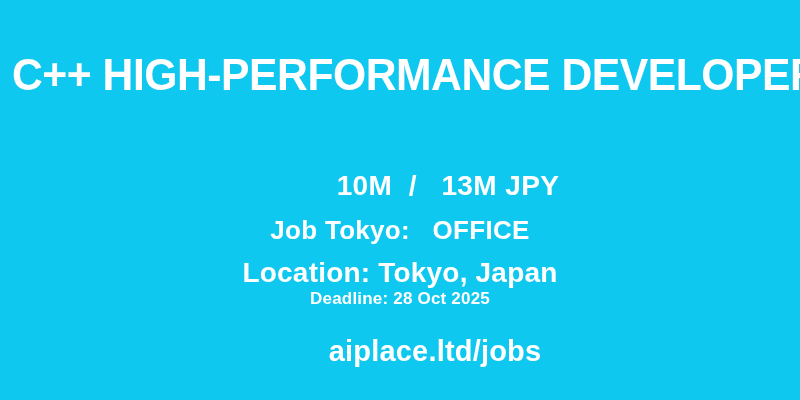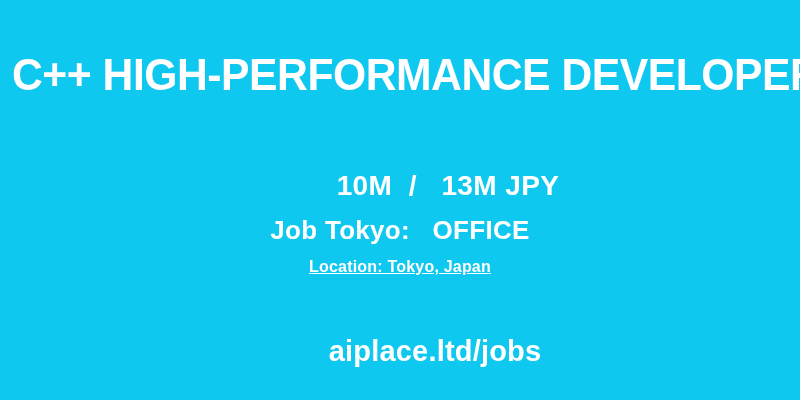--- a/index.html
+++ b/index.html
@@ -44,23 +44,22 @@
     letter-spacing: 0.4px;
     margin-left: 48px;
   }
   #job-type {
     top: 217px;
     font-size: 26px;
     letter-spacing: 0.3px;
   }
   #location {
     top: 259px;
-    font-size: 16px;
+    font-size: 28px;
     letter-spacing: 0.2px;
-    text-decoration: underline;
   }
   #deadline {
     top: 290px;
     font-size: 17px;
     letter-spacing: 0.2px;
   }
   #url {
     top: 337px;
     font-size: 29px;
     letter-spacing: 0.2px;
@@ -73,16 +72,17 @@
 <div id="card" style="background: rgb(15, 200, 240);">
 
   <div class="line" id="job-title">C++ HIGH-PERFORMANCE DEVELOPER</div>
 
   <div class="line" id="salary">10M  /   13M JPY</div>
 
   <div class="line" id="job-type">Job Tokyo:   OFFICE</div>
 
   <div class="line" id="location">Location: Tokyo, Japan</div>
 
+  <div class="line" id="deadline">Deadline: 28 Oct 2025</div>
 
   <div class="line" id="url">aiplace.ltd/jobs</div>
 
 </div>
 
 </body></html>

